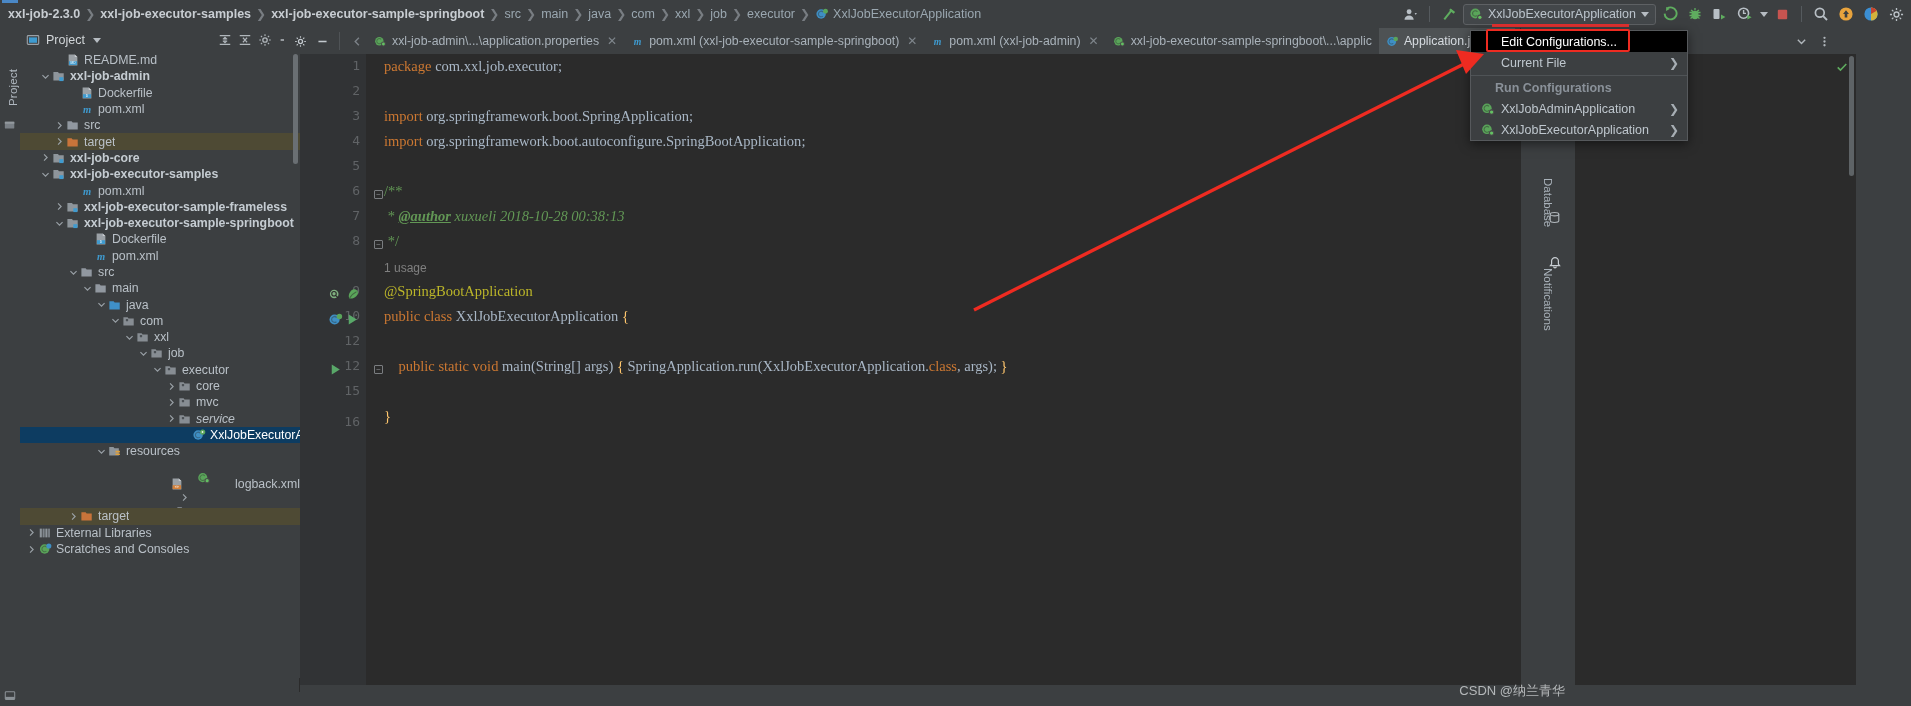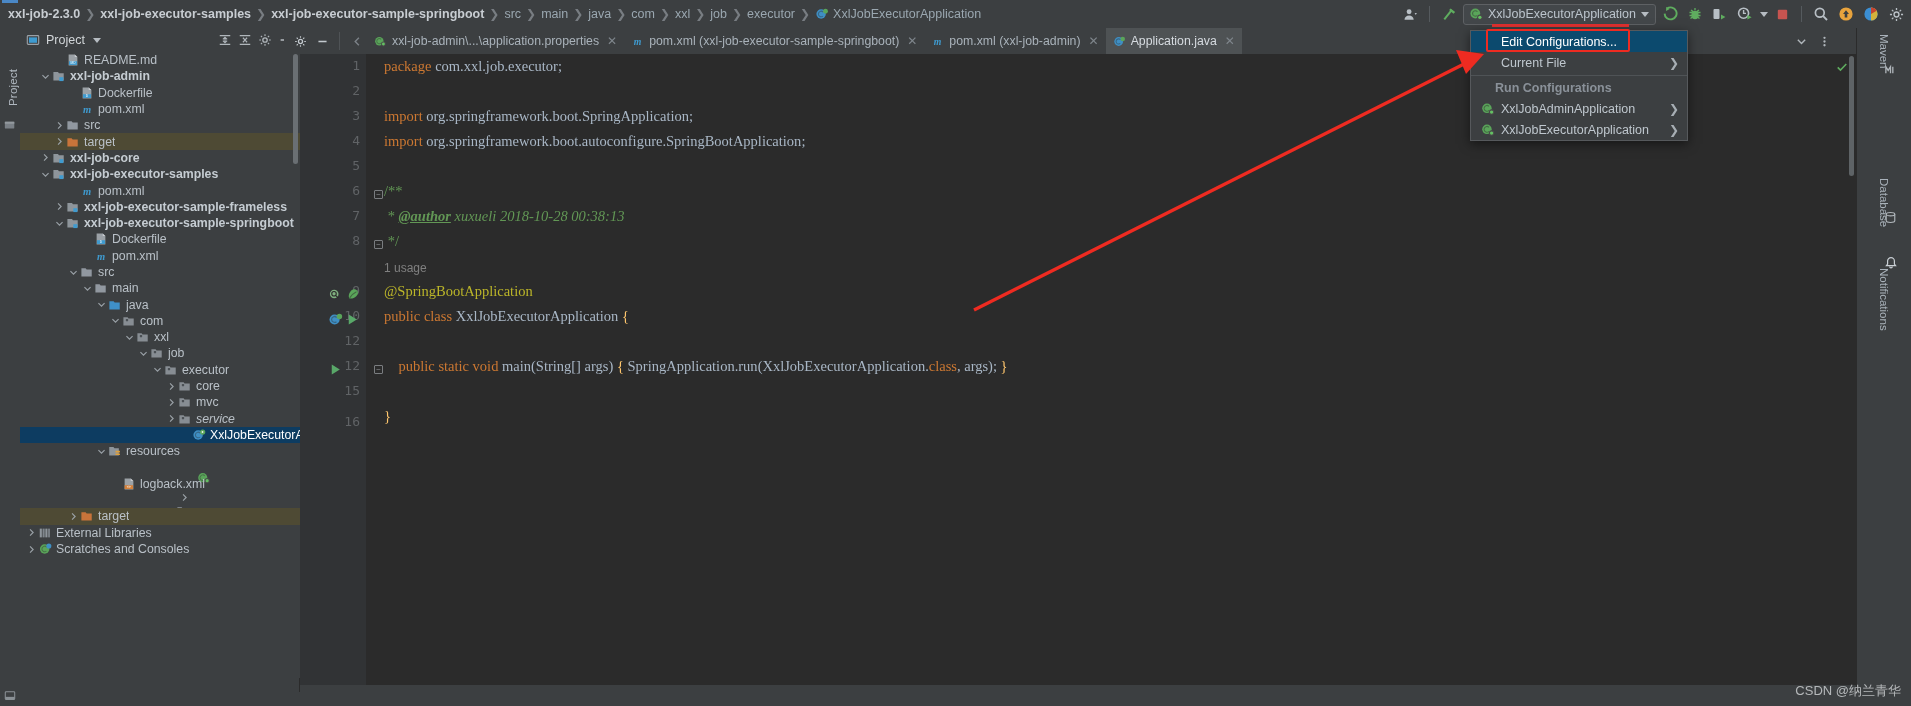--- a/index.html
+++ b/index.html
@@ -3,21 +3,21 @@
 <meta charset="utf-8">
 <style>
   * { box-sizing: border-box; margin: 0; padding: 0; }
   html, body {
     width: 1911px; height: 706px;
     background: #3c3f41;
     font-family: "Liberation Sans", sans-serif;
     overflow: hidden;
     -webkit-font-smoothing: antialiased;
   }
-  .ide { position: relative; width: 1911px; height: 706px; background: #3c3f41; }
+  .ide { position: relative; width: 1575px; height: 706px; background: #3c3f41; }
 
   
   .topbar {
     position: absolute; left: 0; top: 0; width: 1911px; height: 28px;
     background: #3c3f41; display: flex; align-items: center;
   }
   .breadcrumb { display: flex; align-items: center; padding-left: 8px; height: 28px; }
   .crumb { font-size: 12.5px; color: #a9b7c6; white-space: nowrap; }
   .crumb.bold { font-weight: bold; color: #c8cdd2; }
   .crumb.dim { color: #9aa7b0; }
@@ -184,21 +184,21 @@
   
   .menu {
     position: absolute; left: 1470px; top: 30px; width: 218px;
     background: #3c3f41; border: 1px solid #56595c;
     box-shadow: 0 3px 10px rgba(0,0,0,.5); z-index: 40;
   }
   .mrow {
     height: 21px; display: flex; align-items: center; padding: 0 8px 0 10px;
     font-size: 12.5px; color: #bfc7ce; position: relative; white-space: nowrap;
   }
-  .mrow.sel { background: #0c4a6e; color: #ffffff; text-align: center; }
+  .mrow.sel { background: #000000; color: #ffffff; text-align: center; }
   .mrow.hdr { color: #8a9199; font-weight: bold; height: 20px; padding-left: 24px; }
   .mrow .mico { width: 15px; display: flex; align-items: center; margin-right: 5px; flex: 0 0 15px; }
   .mrow .marrow { margin-left: auto; color: #a7aeb4; font-size: 12px; padding-left: 10px; }
   .msep { height: 1px; background: #4f5356; margin: 2px 0; }
 
   
   .annot-box {
     position: absolute; left: 1486px; top: 29px; width: 144px; height: 23px;
     border: 2.5px solid #ee2b21; border-radius: 2px; z-index: 60; pointer-events: none;
   }
@@ -739,21 +739,21 @@
           <span class="tico">
             <svg width="14" height="14" viewBox="0 0 16 16">
               <circle cx="6.6" cy="7.6" r="5.2" fill="#5aa55a"></circle>
               <path d="M2.8 7.6a3.8 3.8 0 0 1 6.5-2.6l-1 .9a2.5 2.5 0 1 0 0 3.5l.9.9a3.8 3.8 0 0 1-6.4-2.7z" fill="#2b2b2b" opacity=".4"></path>
               <circle cx="11.6" cy="11" r="3" fill="#4a4a4a"></circle>
               <circle cx="11.6" cy="11" r="1.8" fill="#63c063"></circle>
             </svg>
           </span>
           <span class="tlabel">application.properties</span>
         </div>
-        <div class="trow" style="padding-left: 90px;">
+        <div class="trow" style="padding-left: 90px; justify-content: space-between;">
           <span class="tarrow"></span>
           <span class="tico">
             <svg width="14" height="14" viewBox="0 0 16 16">
               <path d="M3 1.6h7l3 3v9.8H3z" fill="#9ba1a6"></path>
               <path d="M10 1.6l3 3h-3z" fill="#c8ccd0"></path>
               <rect x="3" y="9.4" width="9.6" height="4.4" fill="#d2803a"></rect>
               <text x="7.8" y="13.1" font-size="4" fill="#fff" text-anchor="middle" font-family="sans-serif">&lt;&gt;</text>
             </svg>
           </span>
           <span class="tlabel">logback.xml</span>
@@ -865,20 +865,31 @@
           <span class="tab-x">✕</span>
         </div>
         <div class="tab">
           <span style="display: flex;">
             <svg width="13" height="13" viewBox="0 0 16 16">
               <text x="8" y="12.6" font-size="12" fill="#3f9bd0" text-anchor="middle" font-style="italic" font-weight="bold" font-family="serif">m</text>
             </svg>
           </span>
           <span>pom.xml (xxl-job-admin)</span>
           <span class="tab-x">✕</span>
+        </div>
+        <div class="tab">
+          <span style="display: flex;">
+            <svg width="13" height="13" viewBox="0 0 16 16">
+              <circle cx="6.6" cy="7.6" r="5.2" fill="#5aa55a"></circle>
+              <path d="M2.8 7.6a3.8 3.8 0 0 1 6.5-2.6l-1 .9a2.5 2.5 0 1 0 0 3.5l.9.9a3.8 3.8 0 0 1-6.4-2.7z" fill="#2b2b2b" opacity=".4"></path>
+              <circle cx="11.6" cy="11" r="3" fill="#4a4a4a"></circle>
+              <circle cx="11.6" cy="11" r="1.8" fill="#63c063"></circle>
+            </svg>
+          </span>
+          <span>xxl-job-executor-sample-springboot\...\applic</span>
         </div>
         <div class="tab active">
           <span style="display: flex;">
             <svg width="13" height="13" viewBox="0 0 16 16">
               <circle cx="7" cy="8" r="5.4" fill="#3f8fc4"></circle>
               <path d="M3.2 8a3.8 3.8 0 0 1 6.6-2.6l-1 .9A2.5 2.5 0 1 0 7 10.5c.6 0 1.1-.2 1.5-.6l.9.9A3.8 3.8 0 0 1 3.2 8z" fill="#2b2b2b" opacity=".4"></path>
               <circle cx="12" cy="4.8" r="2.8" fill="#5aa55a"></circle>
             </svg>
           </span>
           <span>Application.java</span>

